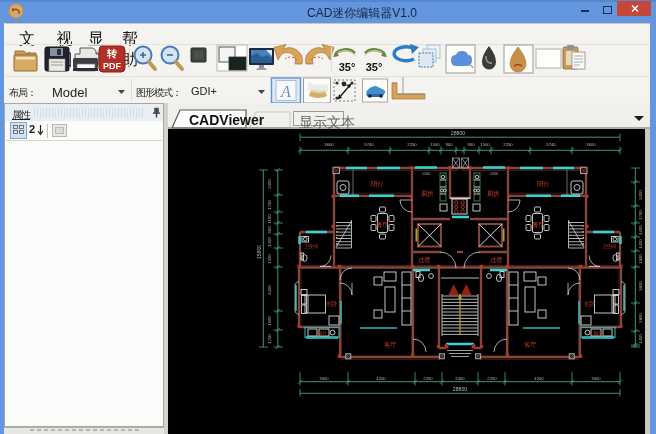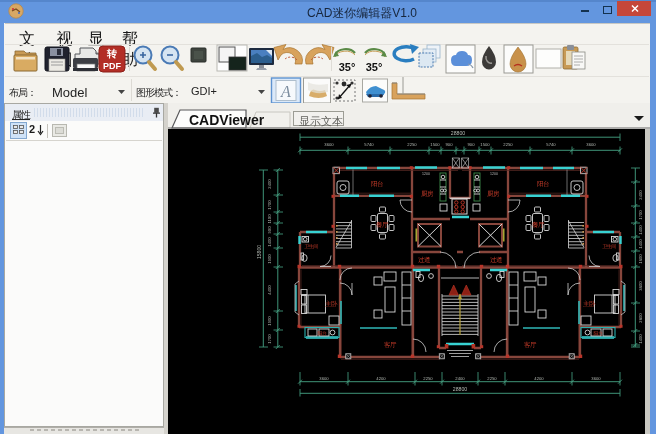--- a/index.html
+++ b/index.html
@@ -243,21 +243,21 @@
 <div class="abs" style="left:168px;top:103px;width:482px;height:26px;background:#f0efeb;"></div>
 <svg class="abs" style="left:168px;top:103px;" width="482" height="26" viewBox="0 0 482 26">
   <path d="M82 25 L88 9 L122 9 L122 25 Z" fill="#f1f0ec" stroke="#c8c6c0" stroke-width="1"></path>
   <path d="M4 25 L12 7 L78 7 L78 25 Z" fill="#fdfdfc" stroke="#58585a" stroke-width="1.2"></path>
   <line x1="0" y1="25" x2="482" y2="25" stroke="#6a6a6a" stroke-width="1.2"></line>
   <path d="M466 13 L476 13 L471 18 Z" fill="#1a1a1a"></path>
 </svg>
 <span class="abs" style="left:189px;top:112px;font-size:14px;font-weight:bold;color:#111;">CADViewer</span>
 
 <div class="abs" style="left:293px;top:111px;width:51px;height:15px;background:#f2f1ee;border:1px solid #9c9c94;box-sizing:border-box;"></div>
-<span class="abs" style="left:299px;top:114px;font-size:11px;color:#62625e;letter-spacing:0px;">显示文本</span>
+<span class="abs" style="left:299px;top:114px;font-size:14px;color:#62625e;letter-spacing:0px;">显示文本</span>
 
 <div class="abs" style="left:168px;top:129px;width:477px;height:305px;background:#000;"></div>
 <div class="abs" style="left:645px;top:129px;width:5px;height:305px;background:#c9c8c2;"></div>
 <svg id="plan" class="abs" style="left:168px;top:129px;" width="477" height="305" viewBox="168 129 477 305">
 <defs>
 <g id="unit">
 
   <g stroke="#87463c" stroke-width="2.3" fill="none">
     <path d="M334,168 H460 M334,195.8 H412 M334,168 V268 M300,232 H334 M300,232 V268 M412,168 V268 M450,168 V198 M412,219 H450 M450,198 H460 M412,252 H441 M457,252 H460 M299,267.5 H460 M299,268 V327 M299,327 H340 M340,268 V357 M340,357 H440 M413,268 V357 M439,268 V348 M439,348 H446"></path>
   </g>

